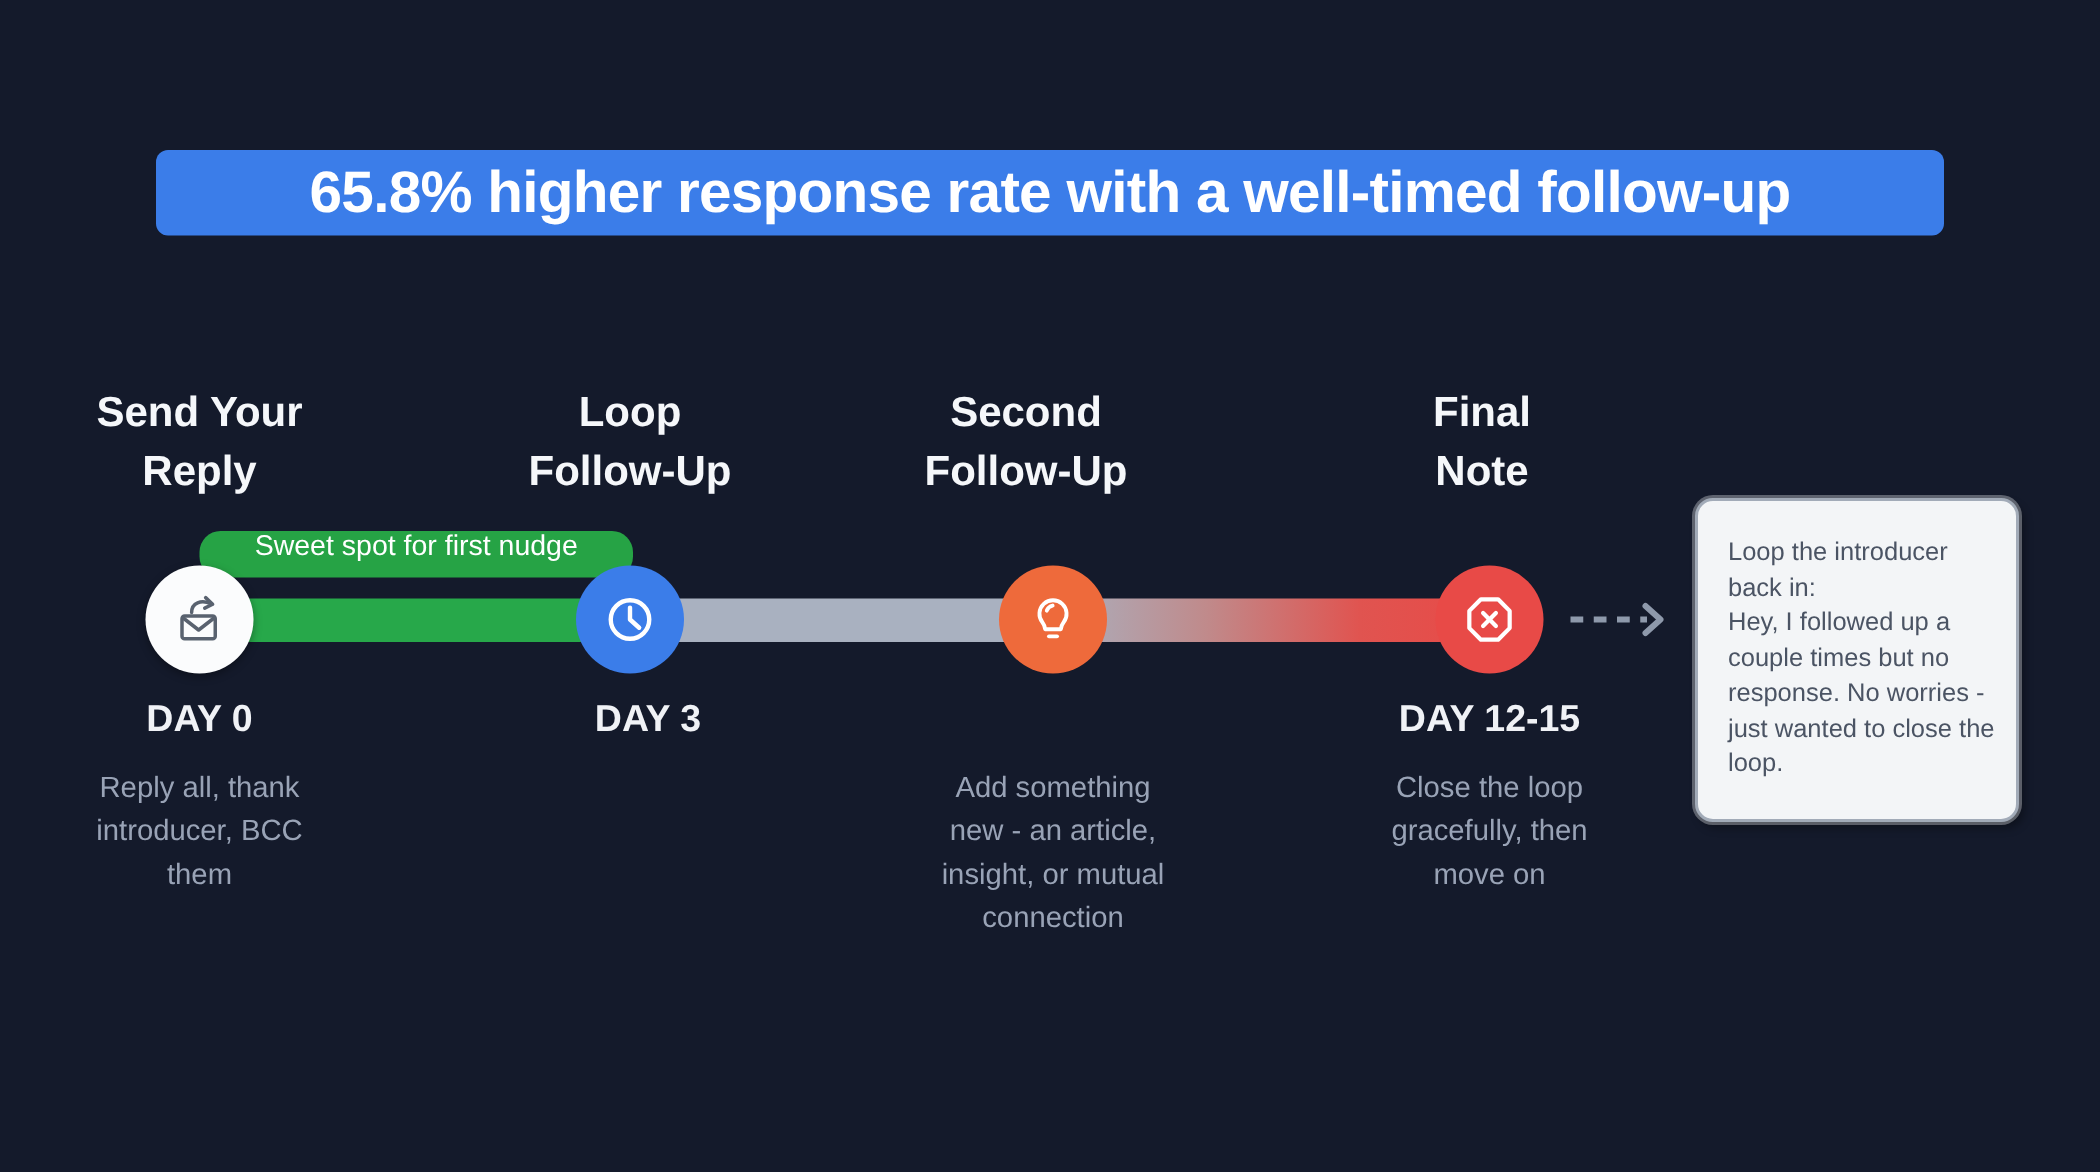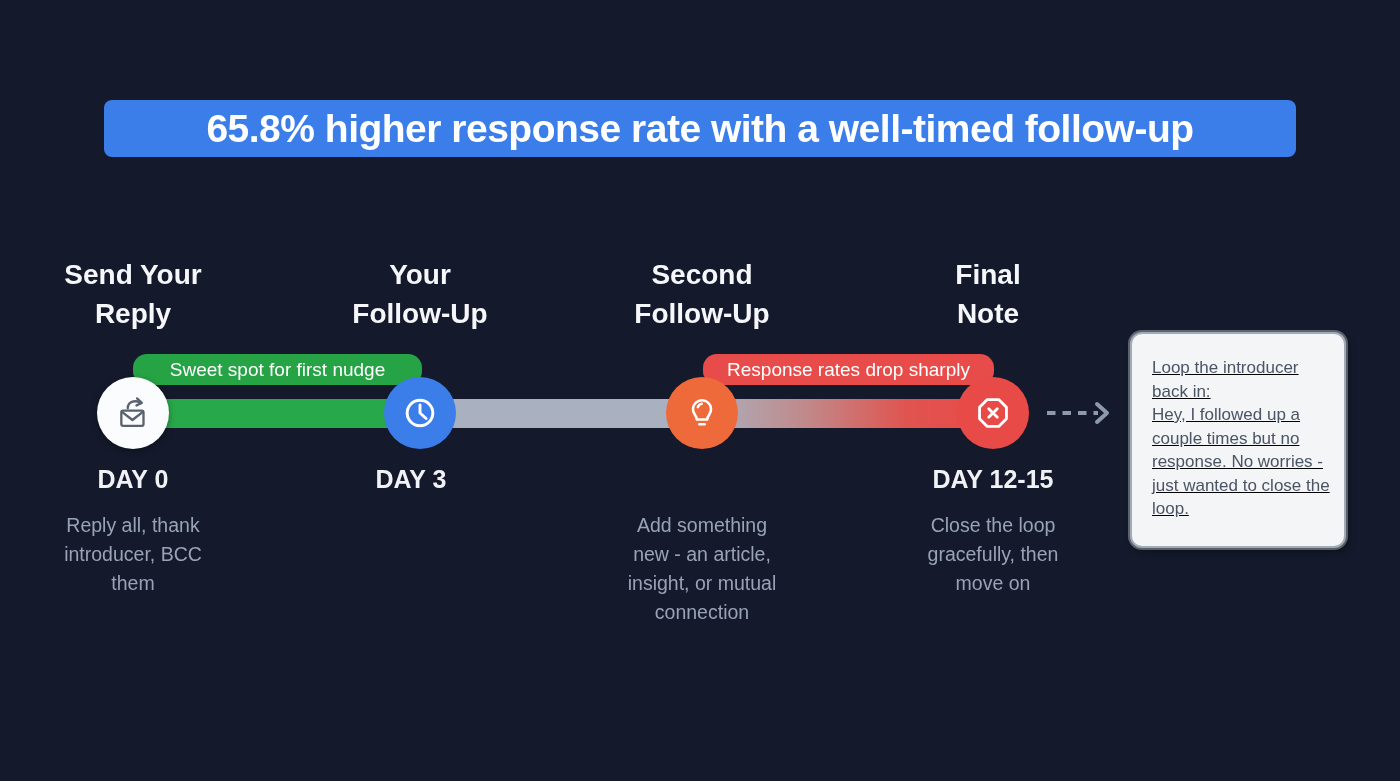--- a/index.html
+++ b/index.html
@@ -25,21 +25,21 @@
     line-height:39px;white-space:pre-line;
   }
   
   .bar{position:absolute;top:399px;height:29px;z-index:1;border-radius:4px;}
   .bar-green{left:133px;width:288px;background:#27a84a;}
   .bar-gray{left:420px;width:283px;background:#a9b1c0;}
   .bar-fade{left:702px;width:292px;background:linear-gradient(90deg,#a9b1c0 0%,#c08a8b 35%,#e05450 70%,#e84a47 100%);}
   
   .badge{
     position:absolute;top:354px;height:31px;z-index:2;border-radius:14px;
-    display:flex;align-items:center;justify-content:center;
+    display:flex;align-items:flex-start;justify-content:center;
     color:#ffffff;font-size:19px;white-space:nowrap;
   }
   .badge-green{left:133px;width:289px;background:#26a345;}
   .badge-red{left:703px;width:291px;background:#e84c4a;}
   
   .node{
     position:absolute;top:377px;width:72px;height:72px;border-radius:50%;
     display:flex;align-items:center;justify-content:center;z-index:3;
   }
   .node-white{background:#fbfcfd;box-shadow:0 2px 6px rgba(0,0,0,.35);}
@@ -58,53 +58,49 @@
   }
   
   .dashed-arrow{position:absolute;left:1044px;top:400px;z-index:2;}
   
   .note-card{
     position:absolute;left:1130px;top:332px;width:216px;height:216px;
     box-sizing:border-box;background:#f3f5f7;
     border:2px solid #a2abb8;border-radius:12px;
     box-shadow:0 0 0 2px rgba(235,238,242,.35),3px 4px 6px rgba(0,0,0,.35);
     padding:22px 14px 14px 20px;
-    text-decoration:underline;
   }
   .note-card p{
     margin:0;color:#4b5464;font-size:17px;line-height:23.5px;white-space:pre-line;
   }
 </style>
 </head>
 <body>
 
 <div class="stage">
 
   <div class="title-banner">
     <span>65.8% higher response rate with a well-timed follow-up</span>
   </div>
 
   <div class="step-heading" style="left:-27px">Send Your
 Reply</div>
-  <div class="step-heading" style="left:260px">Your
+  <div class="step-heading" style="left:260px">Loop
 Follow-Up</div>
-  <div class="step-heading" style="left:542px">Second
+  <div class="step-heading" style="left:524px">Second
 Follow-Up</div>
   <div class="step-heading" style="left:828px">Final
 Note</div>
 
   <div class="bar bar-green"></div>
   <div class="bar bar-gray"></div>
   <div class="bar bar-fade"></div>
 
   <div class="badge badge-green">
     <span>Sweet spot for first nudge</span>
-  </div>
-  <div class="badge badge-red">
-    <span>Response rates drop sharply</span>
   </div>
 
   <div class="node node-white" style="left:97px">
     <span>
       <svg width="42" height="42" viewBox="0 0 36 36" fill="none" stroke="#59626f" stroke-width="2" stroke-linecap="round" stroke-linejoin="round">
         <rect x="8" y="16" width="19" height="13" rx="1.5"></rect>
         <polyline points="8.5,17 17.5,24 26.5,17"></polyline>
         <path d="M13.5 14 C 13.5 8.5 19 6.5 24.5 9"></path>
         <polyline points="21.5,5.5 25.5,9.3 21,11.5"></polyline>
       </svg>
@@ -138,21 +134,21 @@
   </div>
 
   <span class="dashed-arrow">
     <svg width="74" height="26" viewBox="0 0 74 26" fill="none" stroke="#8e99ab" stroke-width="4" stroke-linecap="butt">
       <line x1="3" y1="13" x2="54" y2="13" stroke-dasharray="8.5 7"></line>
       <polyline points="53,4 63,13 53,22" fill="none" stroke-linecap="round" stroke-linejoin="round"></polyline>
     </svg>
   </span>
 
   <div class="day-label" style="left:-27px">DAY 0</div>
-  <div class="day-label" style="left:251px">DAY 3</div>
+  <div class="day-label" style="left:272px">DAY 3</div>
   <div class="day-label" style="left:833px">DAY 12-15</div>
 
   <div class="step-desc" style="left:-27px">Reply all, thank
 introducer, BCC
 them</div>
   <div class="step-desc" style="left:542px">Add something
 new - an article,
 insight, or mutual
 connection</div>
   <div class="step-desc" style="left:833px">Close the loop

